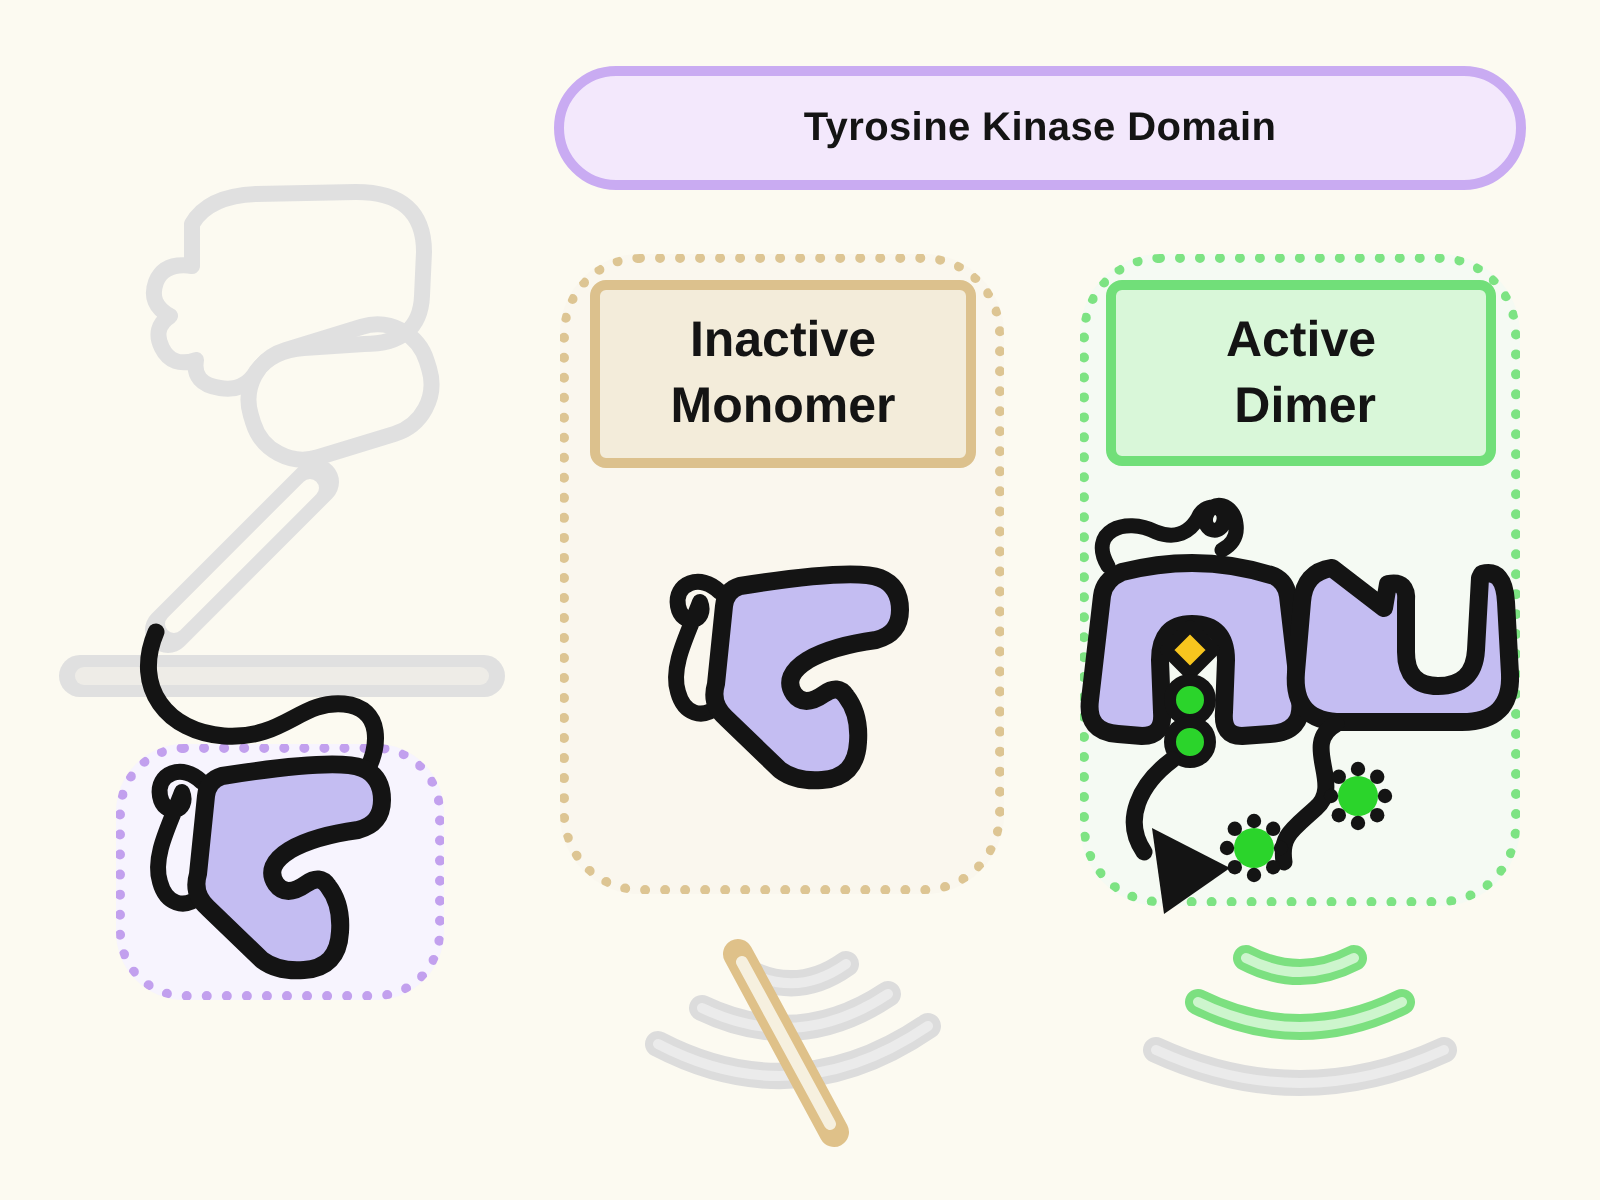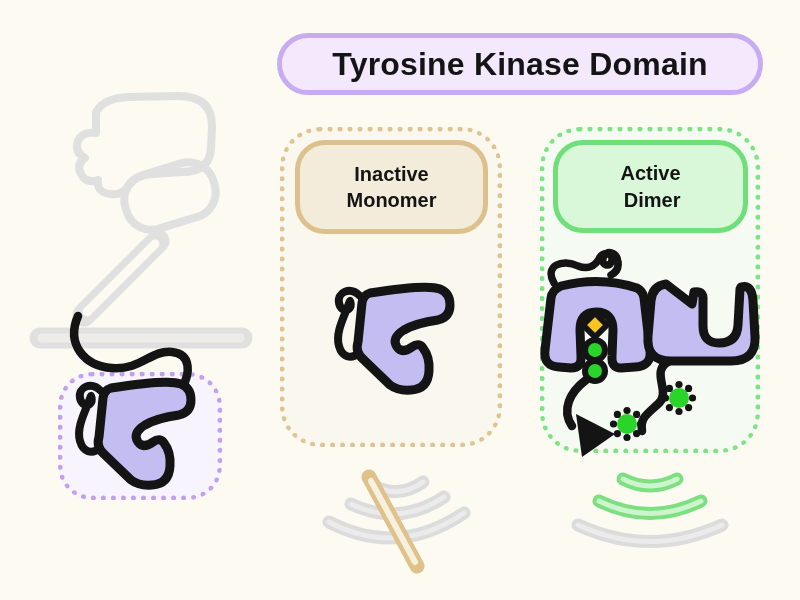--- a/index.html
+++ b/index.html
@@ -10,37 +10,37 @@
   }
   .pill{
     position:absolute;box-sizing:border-box;
     display:flex;align-items:center;justify-content:center;
     text-align:center;font-weight:700;color:var(--ink,#141414);
   }
   .title-pill{
     left:277px;top:33px;width:486px;height:62px;
     background:var(--purple-pill-bg,#f3e8fc);
     border:5px solid var(--purple-border,#c9abf2);
-    border-radius:31px;font-size:32px;letter-spacing:.2px;
+    border-radius:31px;font-size:20px;letter-spacing:.2px;
   }
   .panel{
     position:absolute;box-sizing:border-box;border-radius:40px;
   }
   .panel-monomer{
     left:280px;top:127px;width:222px;height:320px;
     border:5px dotted var(--tan-dots,#ddc593);
     background:var(--tan-panel-bg,#faf7ee);
   }
   .panel-dimer{
     left:540px;top:127px;width:220px;height:326px;
     border:5px dotted var(--green-dots,#7de383);
     background:var(--green-panel-bg,#f5faf3);
   }
   .header-pill{
-    font-size:20px;line-height:1.32;border-radius:30px;white-space:pre-line;
+    font-size:25px;line-height:1.32;border-radius:8px;white-space:pre-line;
   }
   .pill-monomer{
     left:10px;top:8px;width:193px;height:94px;
     background:var(--tan-pill-bg,#f3ecda);
     border:5px solid var(--tan-border,#dcc18d);
   }
   .pill-dimer{
     left:8px;top:8px;width:195px;height:93px;
     background:var(--green-pill-bg,#d9f7d9);
     border:5px solid var(--green-border,#71df79);

